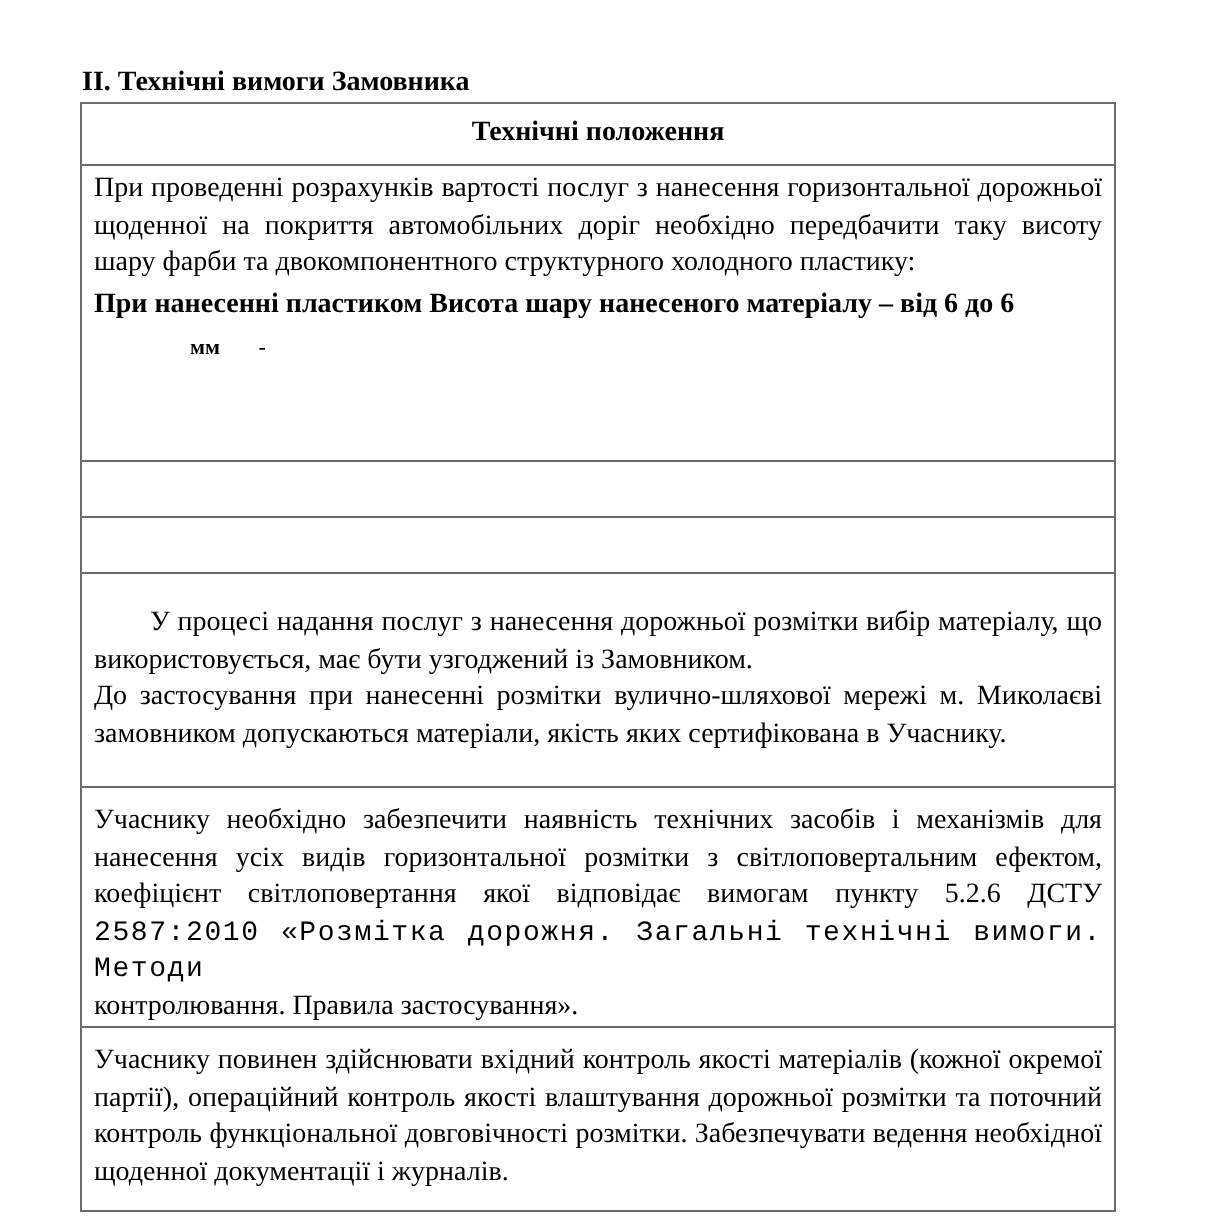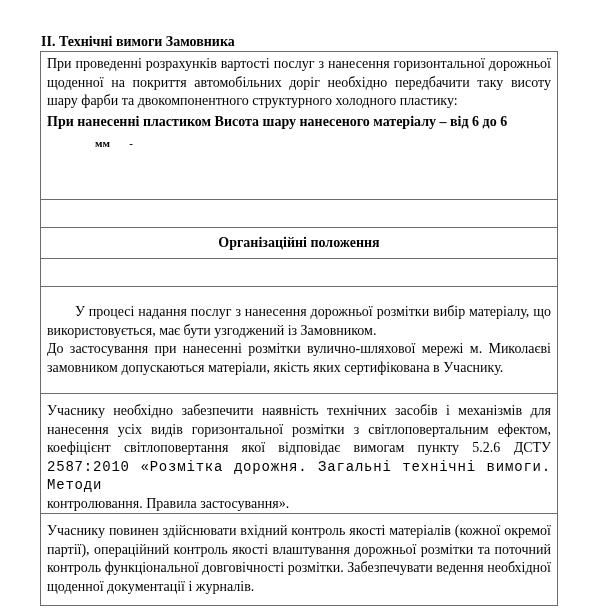--- a/index.html
+++ b/index.html
@@ -85,32 +85,32 @@
       font-family: Liberation Mono, monospace;
     }
   </style>
 </head>
 <body>
 
 <h2 class="section-title">II. Технічні вимоги Замовника</h2>
 
 <table class="req-table">
   <tbody>
+      <tr>
+    <td class="hdr">Технічні положення</td>
+  </tr>
   <tr>
     <td class="row-tech">
       <p class="p">При проведенні розрахунків вартості послуг з нанесення горизонтальної дорожньої щоденної на покриття автомобільних доріг необхідно передбачити таку висоту шару фарби та двокомпонентного структурного холодного пластику:</p>
       <p class="bold-line">При нанесенні пластиком Висота шару нанесеного матеріалу – від 6 до 6</p>
       <p class="bold-line"><span style="white-space: pre; font-size: 11px; margin-left: 48px;">мм       -</span></p>
     </td>
   </tr>
   <tr>
     <td class="empty"></td>
-  </tr>
-  <tr>
-    <td class="hdr">Організаційні положення</td>
   </tr>
   <tr>
     <td class="empty"></td>
   </tr>
   <tr>
     <td class="row-org1">
       <p class="p indent">У процесі надання послуг з нанесення дорожньої розмітки вибір матеріалу, що використовується, має бути узгоджений із Замовником.</p>
       <p class="p">До застосування при нанесенні розмітки вулично-шляхової мережі м. Миколаєві замовником допускаються матеріали, якість яких сертифікована в Учаснику.</p>
     </td>
   </tr>

